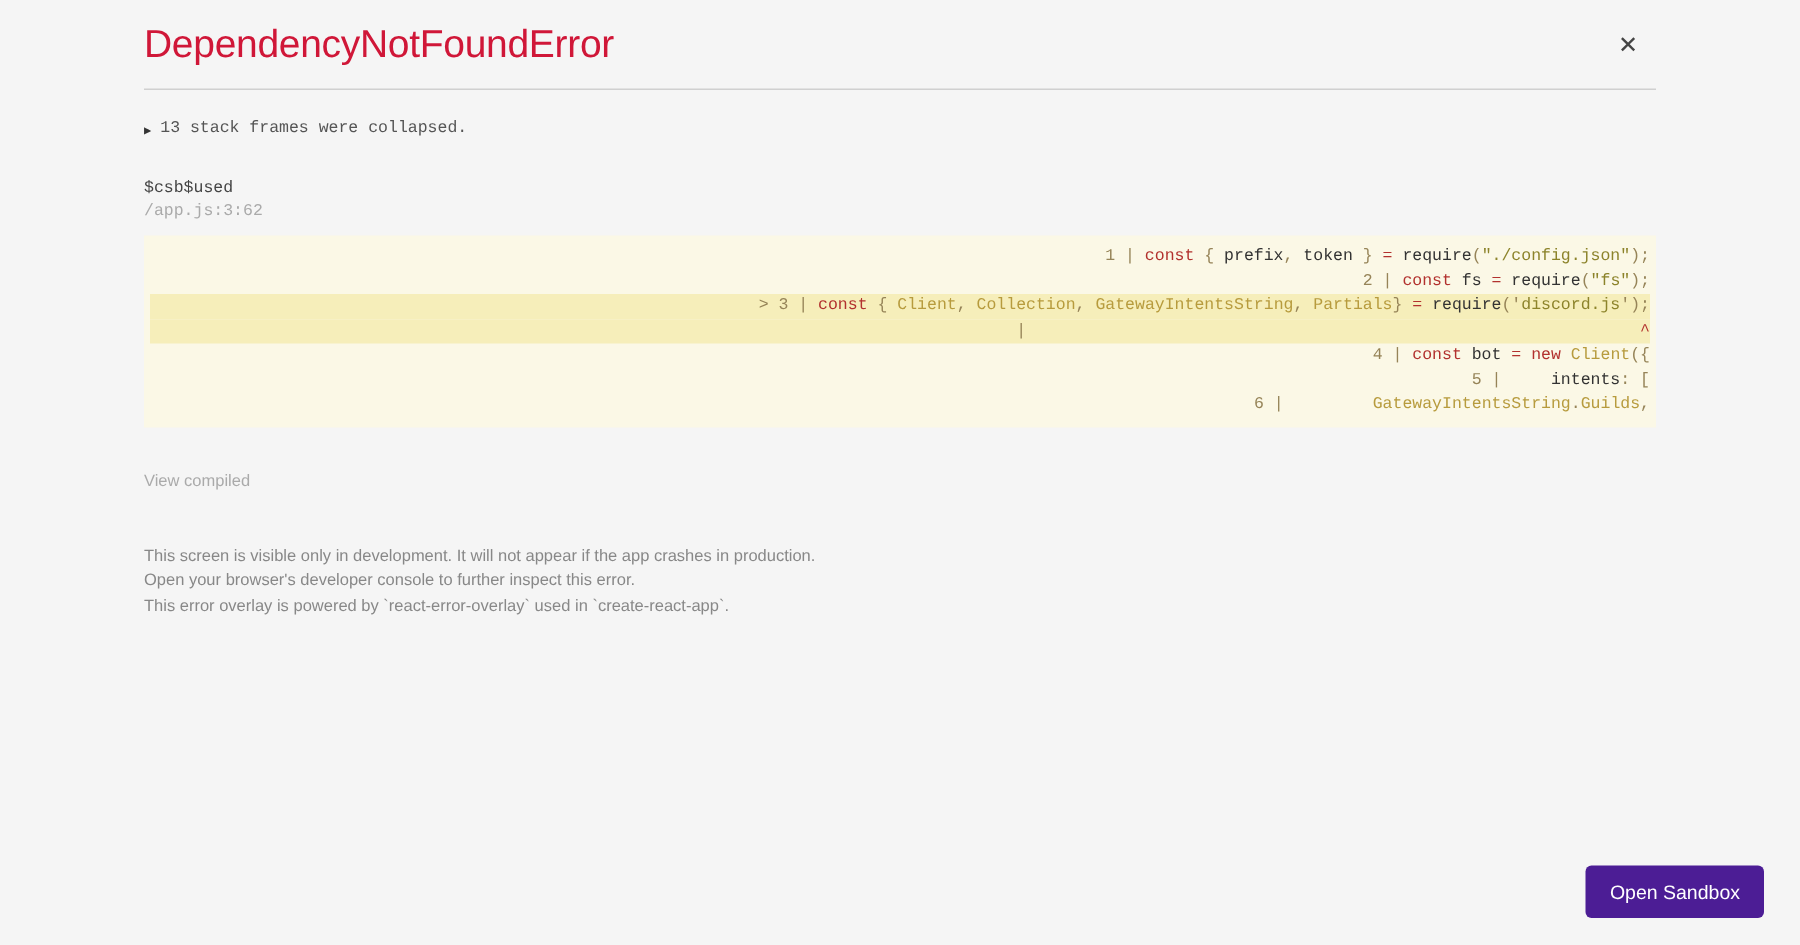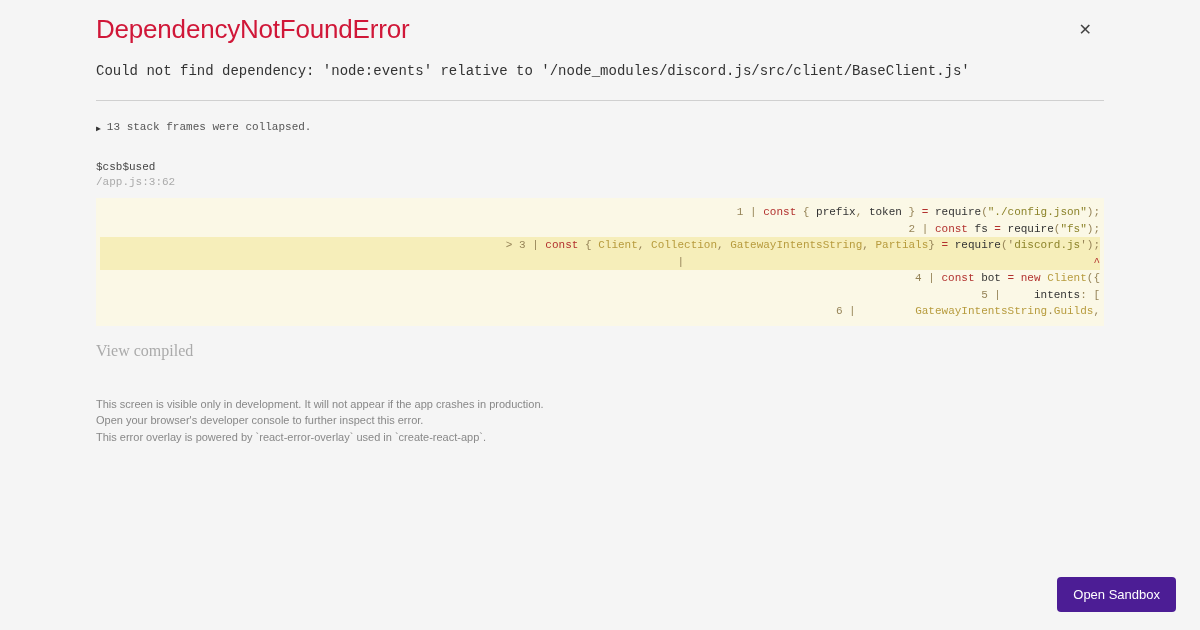--- a/index.html
+++ b/index.html
@@ -73,24 +73,24 @@
     text-align: right;
   }
   .codeblock .kw { color: #b2312e; }
   .codeblock .punc { color: #968458; }
   .codeblock .op { color: #b2312e; }
   .codeblock .str { color: #8c832a; }
   .codeblock .cls { color: #b79b3d; }
   .codeblock .lineno { color: #968458; }
   .codeblock .hl { background: #f6eeba; display: block; }
   .view-compiled {
-    font-family: Liberation Serif, serif;
-    font-size: 16px;
+    font-family: Liberation Sans, sans-serif;
+    font-size: 11px;
     color: #aaa;
-    margin-top: 16px;
+    margin-top: 30px;
     margin-bottom: 28px;
     cursor: pointer;
   }
   .footer {
     font-size: 11px;
     color: #888;
     line-height: 1.5;
     margin-top: 36px;
   }
   .close-icon {
@@ -117,21 +117,20 @@
 </style>
 </head>
 <body>
 
 <div class="close-icon">✕</div>
 
 <div class="container">
 
   <h1 class="title">DependencyNotFoundError</h1>
 
-  <div class="message">Could not find dependency: 'node:events' relative to '/node_modules/discord.js/src/client/BaseClient.js'</div>
 
   <hr class="divider">
 
   <div class="collapsed">
     <span>13 stack frames were collapsed.</span>
   </div>
 
   <div class="frame-label">$csb$used</div>
   <div class="frame-loc">/app.js:3:62</div>
 

